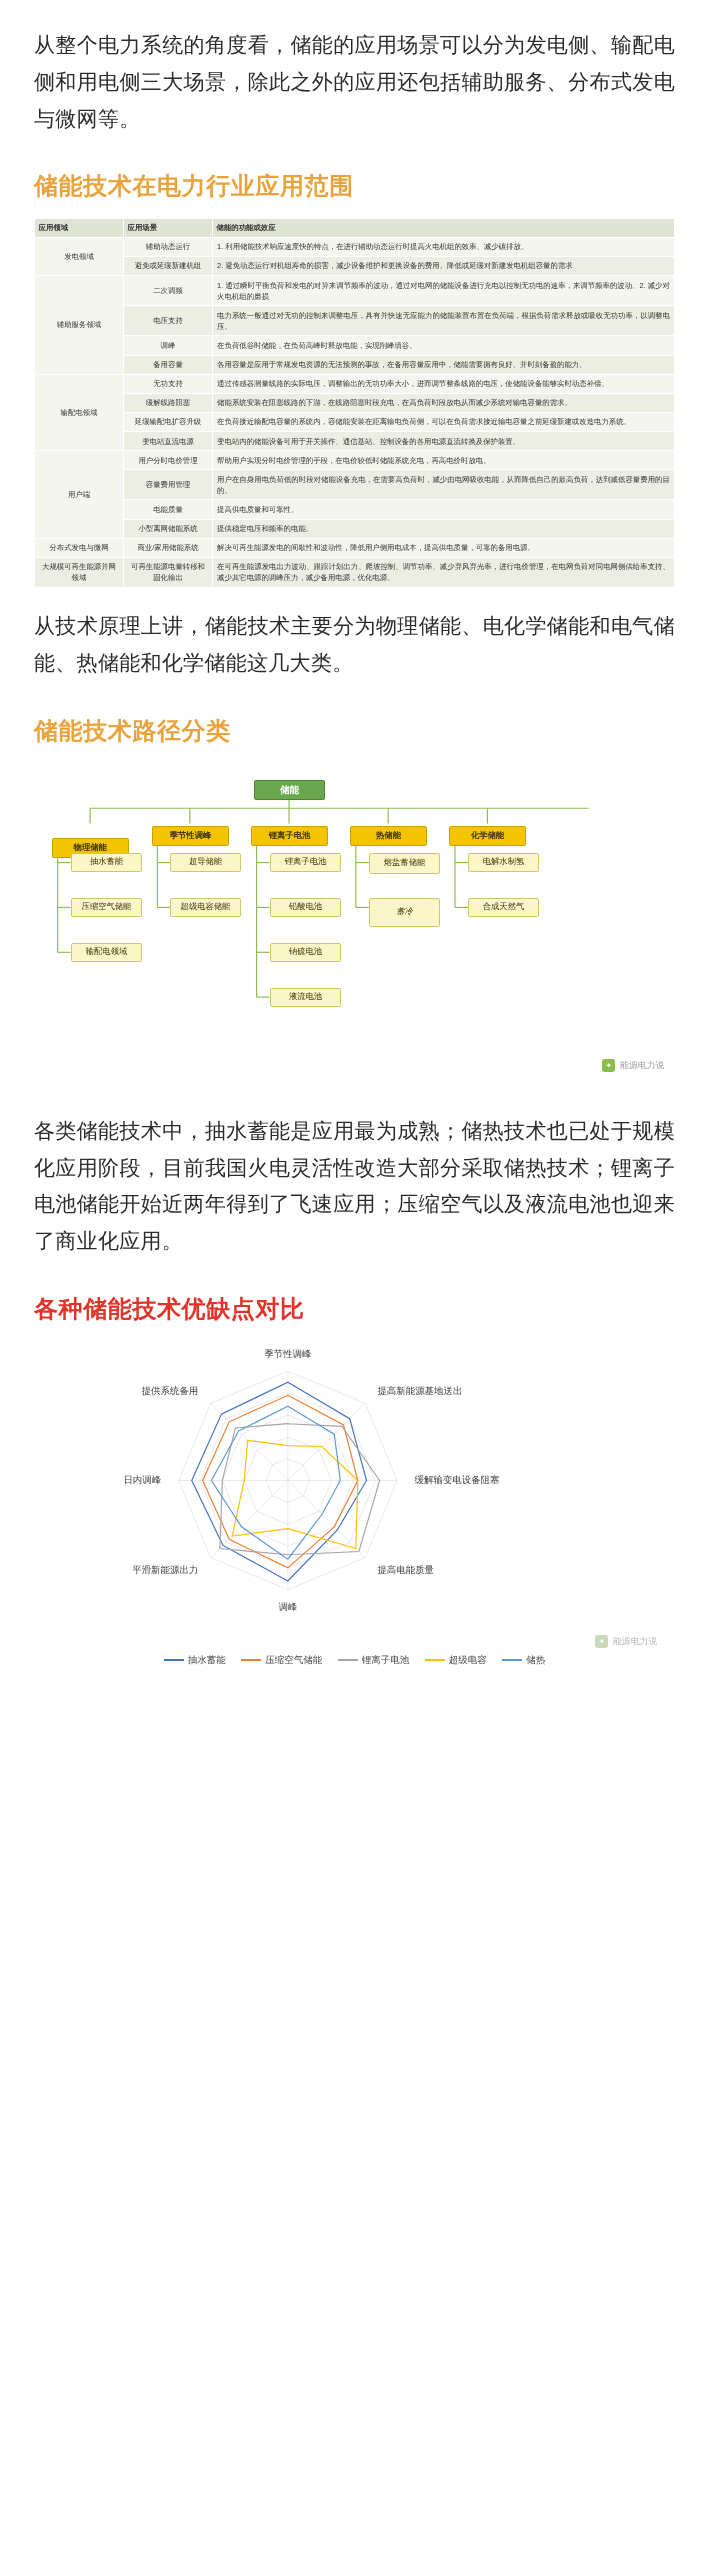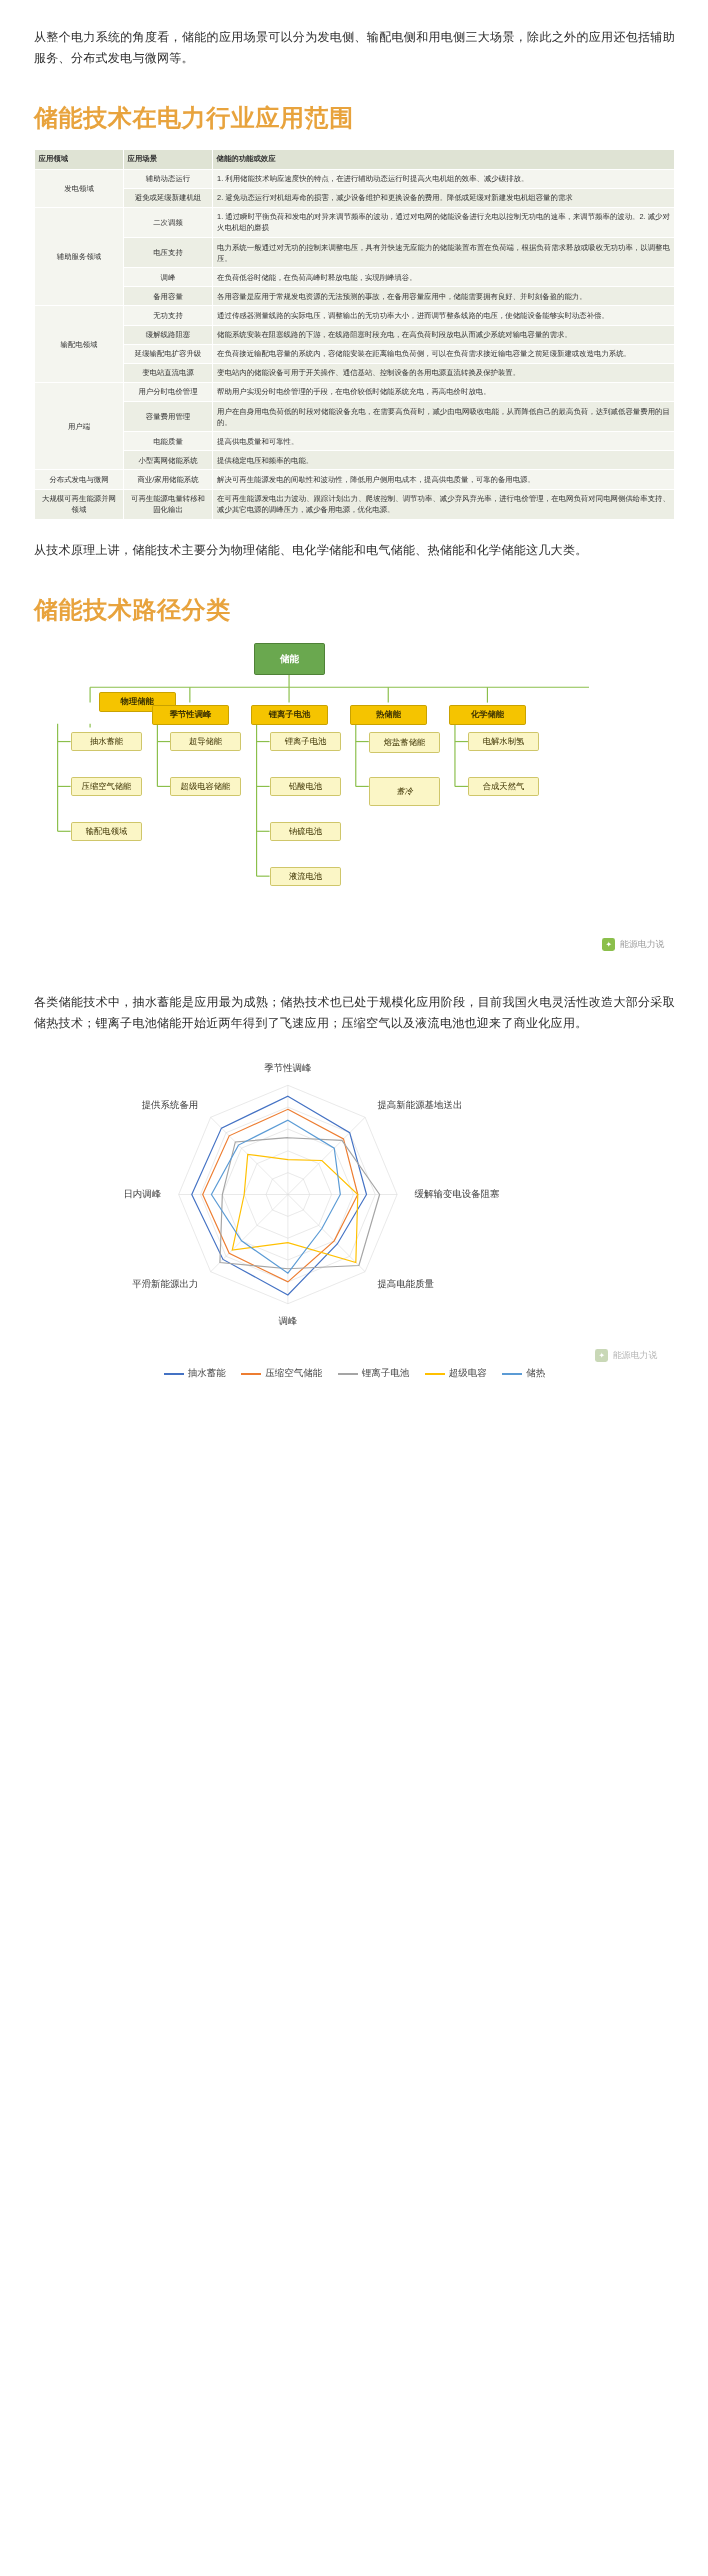--- a/index.html
+++ b/index.html
@@ -6,21 +6,21 @@
   html, body { margin:0; padding:0; }
   body {
     width:709px;
     background:#ffffff;
     font-family:"Liberation Sans", sans-serif;
     color:#222;
   }
   .page { width:709px; padding:0 34px 35px 34px; }
 
   .para {
-    font-size:12px;
+    font-size:21px;
     line-height:1.75;
     color:#2b2b2b;
     text-align:justify;
     letter-spacing:0.3px;
     margin:20px 0 20px 0;
   }
   .para.first { margin-top:27px; }
 
   .sec-title {
     font-size:24px;
@@ -255,23 +255,23 @@
 
       <line x1="545" y1="140" x2="545" y2="246" stroke="#8bbf4b" stroke-width="2"></line>
       <line x1="545" y1="170" x2="567" y2="170" stroke="#8bbf4b" stroke-width="2"></line>
       <line x1="545" y1="246" x2="567" y2="246" stroke="#8bbf4b" stroke-width="2"></line>
 
       <line x1="713" y1="140" x2="713" y2="246" stroke="#8bbf4b" stroke-width="2"></line>
       <line x1="713" y1="170" x2="735" y2="170" stroke="#8bbf4b" stroke-width="2"></line>
       <line x1="713" y1="246" x2="735" y2="246" stroke="#8bbf4b" stroke-width="2"></line>
     </svg>
 
-    <div class="node root" style="left:220px; top:2px; width:71px; height:32px;">储能</div>
-
-    <div class="node lvl1" style="left:17.7px; top:51px; width:77px; height:20px;margin-left:47px;">物理储能</div>
+    <div class="node root" style="left:220px; top:18px; width:71px; height:20px;">储能</div>
+
+    <div class="node lvl1" style="left:17.7px; top:76px; width:77px; height:20px;">物理储能</div>
     <div class="node lvl1" style="left:118px; top:64px; width:77px; height:20px;">季节性调峰</div>
     <div class="node lvl1" style="left:217px; top:64px; width:77px; height:20px;">锂离子电池</div>
     <div class="node lvl1" style="left:316px; top:64px; width:77px; height:20px;">热储能</div>
     <div class="node lvl1" style="left:415px; top:64px; width:77px; height:20px;">化学储能</div>
 
     <div class="node lvl2" style="left:37px; top:91px; width:71px; height:19px;">抽水蓄能</div>
     <div class="node lvl2" style="left:37px; top:136px; width:71px; height:19px;">压缩空气储能</div>
     <div class="node lvl2" style="left:37px; top:181px; width:71px; height:19px;">输配电领域</div>
 
     <div class="node lvl2" style="left:136px; top:91px; width:71px; height:19px;">超导储能</div>
@@ -289,20 +289,21 @@
     <div class="node lvl2" style="left:434px; top:136px; width:71px; height:19px;">合成天然气</div>
 
     <div class="wm">
       <span class="wmicon">✦</span>
       <span>能源电力说</span>
     </div>
   </div>
 
   <p class="para">各类储能技术中，抽水蓄能是应用最为成熟；储热技术也已处于规模化应用阶段，目前我国火电灵活性改造大部分采取储热技术；锂离子电池储能开始近两年得到了飞速应用；压缩空气以及液流电池也迎来了商业化应用。</p>
 
+  <h2 class="sec-title red">各种储能技术优缺点对比</h2>
 
   <div class="radarwrap">
     <svg id="radar-svg" width="640" height="307" viewBox="0 0 1084 520">
         <polygon points="430.0,201.0 456.2,211.8 467.0,238.0 456.2,264.2 430.0,275.0 403.8,264.2 393.0,238.0 403.8,211.8" fill="none" stroke="#d9d9d9" stroke-width="1"></polygon>
         <polygon points="430.0,164.0 482.3,185.7 504.0,238.0 482.3,290.3 430.0,312.0 377.7,290.3 356.0,238.0 377.7,185.7" fill="none" stroke="#d9d9d9" stroke-width="1"></polygon>
         <polygon points="430.0,127.0 508.5,159.5 541.0,238.0 508.5,316.5 430.0,349.0 351.5,316.5 319.0,238.0 351.5,159.5" fill="none" stroke="#d9d9d9" stroke-width="1"></polygon>
         <polygon points="430.0,90.0 534.7,133.3 578.0,238.0 534.7,342.7 430.0,386.0 325.3,342.7 282.0,238.0 325.3,133.3" fill="none" stroke="#d9d9d9" stroke-width="1"></polygon>
         <polygon points="430.0,53.0 560.8,107.2 615.0,238.0 560.8,368.8 430.0,423.0 299.2,368.8 245.0,238.0 299.2,107.2" fill="none" stroke="#d9d9d9" stroke-width="1"></polygon>
         <line x1="430" y1="238" x2="430.0" y2="53.0" stroke="#d9d9d9" stroke-width="1"></line>
         <line x1="430" y1="238" x2="560.8" y2="107.2" stroke="#d9d9d9" stroke-width="1"></line>

